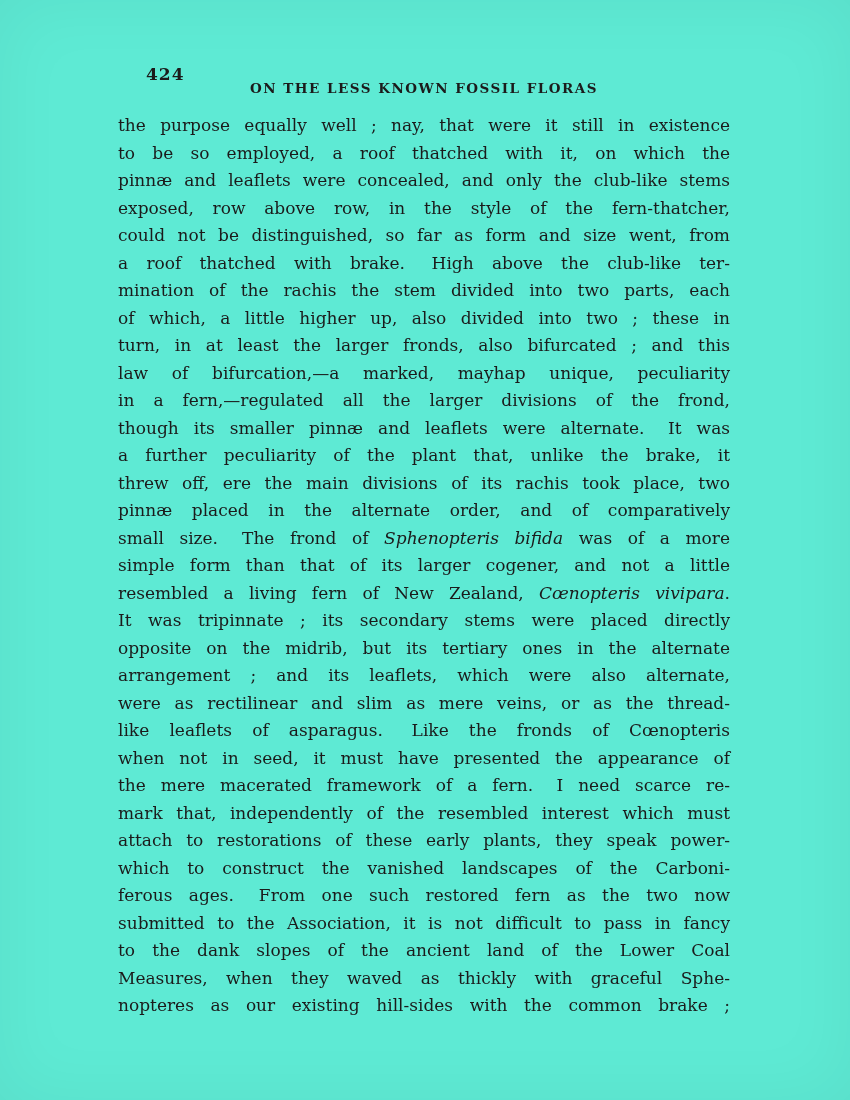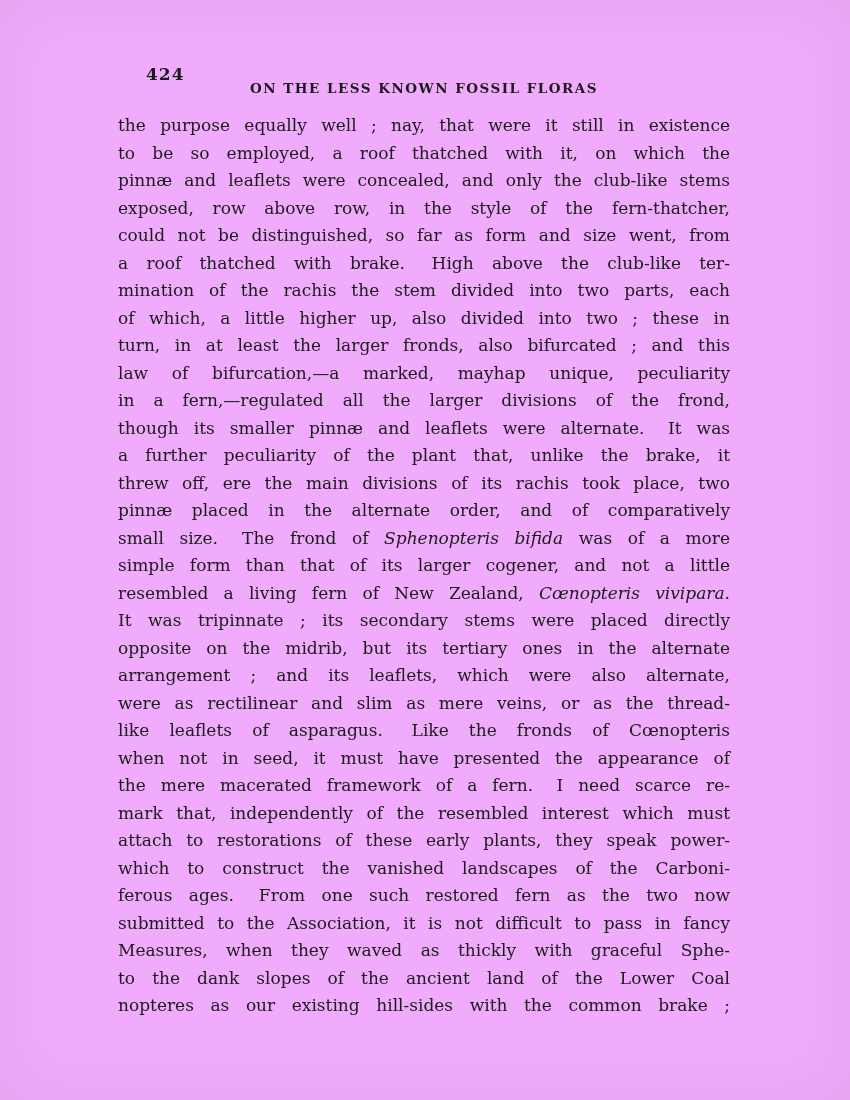--- a/index.html
+++ b/index.html
@@ -11,21 +11,21 @@
     width: 850px;
     height: 1100px;
     position: relative;
     overflow: hidden;
     font-family: "DejaVu Serif", serif;
     color: #1b1b1b;
   }
   .page {
     position: absolute;
     inset: 0;
-    background: #f0abfc;
+    background: #5eead4;
     box-shadow: inset 0 0 70px rgba(0,0,0,0.05);
   }
   .page-number {
     position: absolute;
     top: 64px;
     left: 146px;
     font-size: 17px;
     letter-spacing: 1px;
     font-weight: bold;
   }
@@ -88,17 +88,17 @@
       <div class="line"><span>arrangement ; and its leaflets, which were also alternate,</span></div>
       <div class="line"><span>were as rectilinear and slim as mere veins, or as the thread-</span></div>
       <div class="line"><span>like leaflets of asparagus.  Like the fronds of Cœnopteris</span></div>
       <div class="line"><span>when not in seed, it must have presented the appearance of</span></div>
       <div class="line"><span>the mere macerated framework of a fern.  I need scarce re-</span></div>
       <div class="line"><span>mark that, independently of the resembled interest which must</span></div>
       <div class="line"><span>attach to restorations of these early plants, they speak power-</span></div>
       <div class="line"><span>which to construct the vanished landscapes of the Carboni-</span></div>
       <div class="line"><span>ferous ages.  From one such restored fern as the two now</span></div>
       <div class="line"><span>submitted to the Association, it is not difficult to pass in fancy</span></div>
+      <div class="line"><span>to the dank slopes of the ancient land of the Lower Coal</span></div>
       <div class="line"><span>Measures, when they waved as thickly with graceful Sphe-</span></div>
-      <div class="line"><span>to the dank slopes of the ancient land of the Lower Coal</span></div>
       <div class="line"><span>nopteres as our existing hill-sides with the common brake ;</span></div>
     </div>
 </div>
 
 </body></html>

